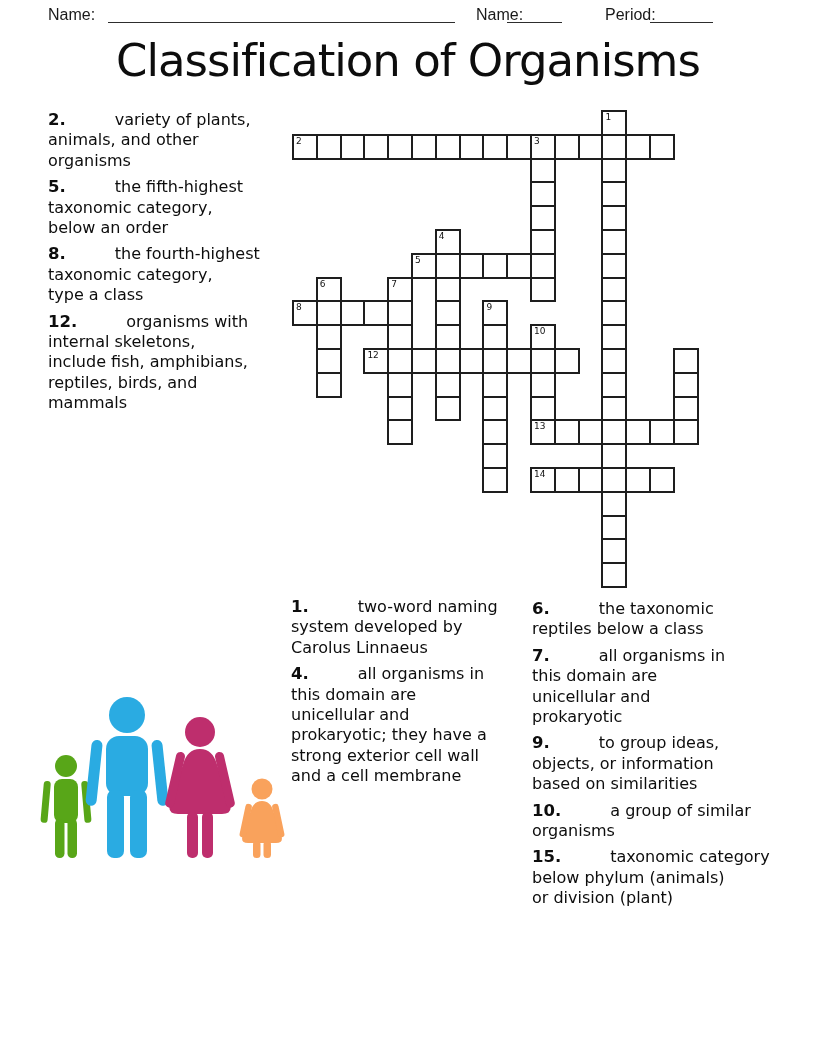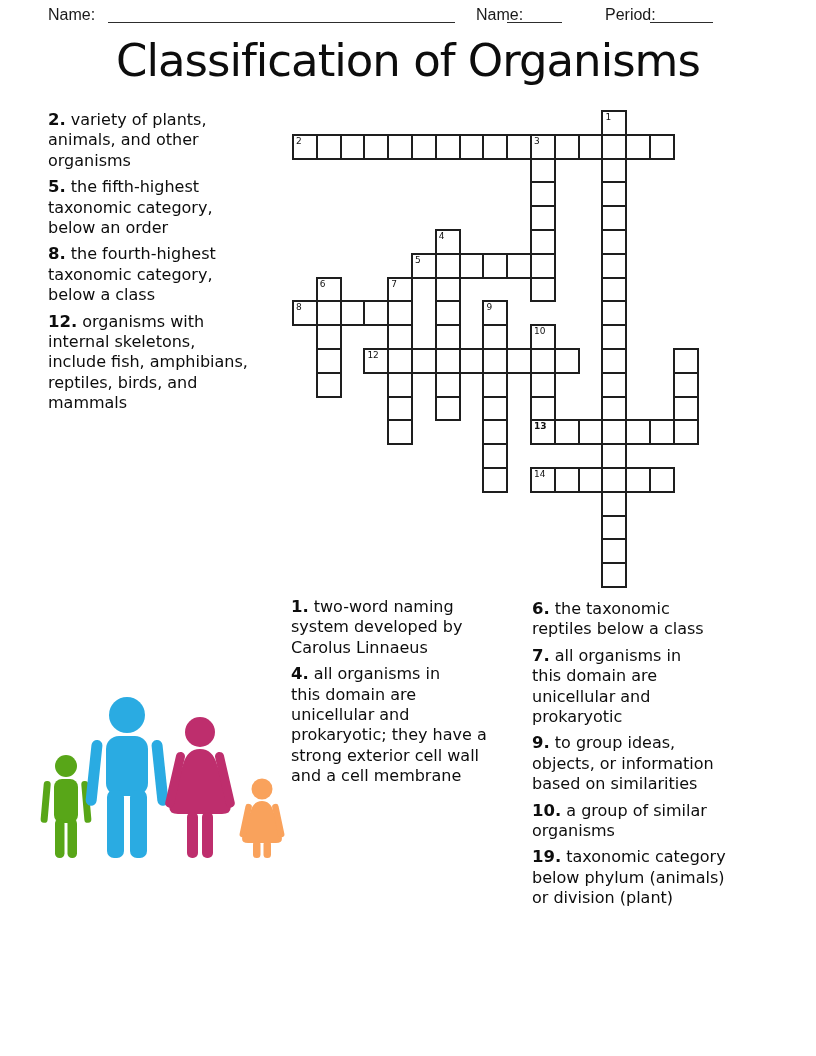--- a/index.html
+++ b/index.html
@@ -54,21 +54,21 @@
     font-weight: bold;
     text-decoration: underline;
     margin: 0 0 6px 0;
   }
   .clue {
     margin: 0 0 6px 0;
     font-size: 16px;
     line-height: 20.4px;
   }
   .cnum { font-weight: bold; font-size: 16.5px; margin-right: 5px; }
-  .ctext { white-space: pre-line; }
+  .ctext { white-space: pre-line; margin-left: 44px; }
 
   
   #crossword-grid {
     position: absolute;
     left: 292px; top: 110px;
     width: 410px; height: 480px;
   }
   .cell {
     position: absolute;
     box-sizing: border-box;
@@ -111,21 +111,21 @@
 organisms</span>
   </div>
   <div class="clue">
     <span class="cnum">5.</span><span class="ctext">the fifth-highest
 taxonomic category,
 below an order</span>
   </div>
   <div class="clue">
     <span class="cnum">8.</span><span class="ctext">the fourth-highest
 taxonomic category,
-below a class</span>
+type a class</span>
   </div>
   <div class="clue">
     <span class="cnum">12.</span><span class="ctext">organisms with
 internal skeletons,
 include fish, amphibians,
 reptiles, birds, and
 mammals</span>
   </div>
 </div>
 
@@ -159,21 +159,21 @@
   <div class="clue">
     <span class="cnum">9.</span><span class="ctext">to group ideas,
 objects, or information
 based on similarities</span>
   </div>
   <div class="clue">
     <span class="cnum">10.</span><span class="ctext">a group of similar
 organisms</span>
   </div>
   <div class="clue">
-    <span class="cnum">19.</span><span class="ctext">taxonomic category
+    <span class="cnum">15.</span><span class="ctext">taxonomic category
 below phylum (animals)
 or division (plant)</span>
   </div>
 </div>
 
 <div id="crossword-grid">
     <div class="cell" style="left: 309.4px; top: 0px;">
       <span class="cellnum">1</span>
     </div>
     <div class="cell" style="left: 309.4px; top: 23.8px;"></div>
@@ -266,21 +266,21 @@
     <div class="cell" style="left: 190.4px; top: 285.6px;"></div>
     <div class="cell" style="left: 190.4px; top: 309.4px;"></div>
     <div class="cell" style="left: 190.4px; top: 333.2px;"></div>
     <div class="cell" style="left: 190.4px; top: 357px;"></div>
     <div class="cell" style="left: 238px; top: 214.2px;">
       <span class="cellnum">10</span>
     </div>
     <div class="cell" style="left: 238px; top: 238px;"></div>
     <div class="cell" style="left: 238px; top: 261.8px;"></div>
     <div class="cell" style="left: 238px; top: 285.6px;"></div>
-    <div class="cell" style="left: 238px; top: 309.4px; font-weight: bold;">
+    <div class="cell" style="left: 238px; top: 309.4px;">
       <span class="cellnum">13</span>
     </div>
     <div class="cell" style="left: 380.8px; top: 214.2px; margin-top: 48px;">
       <span class="cellnum">11</span>
     </div>
     <div class="cell" style="left: 380.8px; top: 238px;"></div>
     <div class="cell" style="left: 380.8px; top: 261.8px;"></div>
     <div class="cell" style="left: 380.8px; top: 285.6px;"></div>
     <div class="cell" style="left: 380.8px; top: 309.4px;"></div>
     <div class="cell" style="left: 71.4px; top: 238px;">

